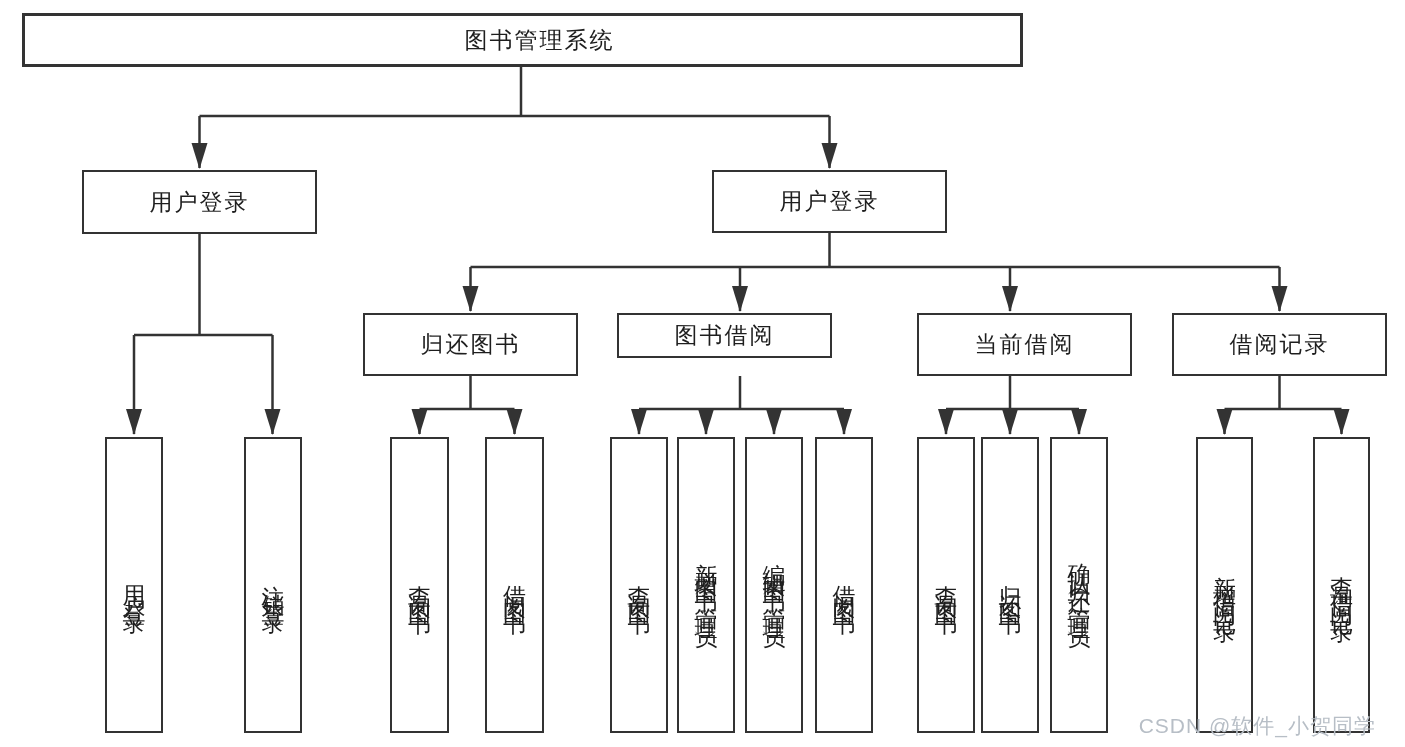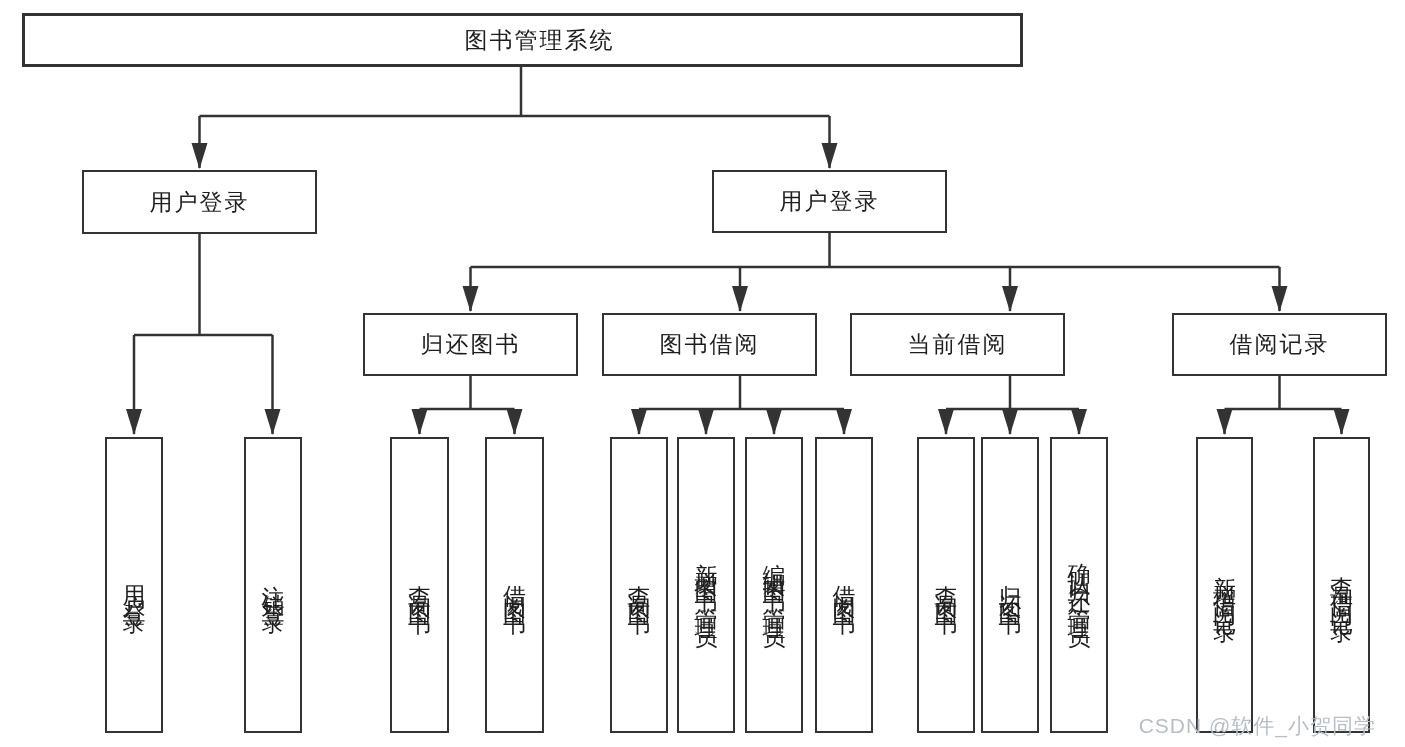--- a/index.html
+++ b/index.html
@@ -140,24 +140,24 @@
   <div class="node hnode" style="left:82px; top:170px; width:235px; height:64px;">
     <span>用户登录</span>
   </div>
   <div class="node hnode" style="left:712px; top:170px; width:235px; height:63px;">
     <span>用户登录</span>
   </div>
 
   <div class="node hnode" style="left:363px; top:313px; width:215px; height:63px;">
     <span>归还图书</span>
   </div>
-  <div class="node hnode" style="left:602px; top:313px; width:215px; height:63px;">
+  <div class="node hnode" style="left:617px; top:313px; width:215px; height:45px;">
     <span>图书借阅</span>
   </div>
-  <div class="node hnode" style="left:850px; top:313px; width:215px; height:63px;">
+  <div class="node hnode" style="left:917px; top:313px; width:215px; height:63px;">
     <span>当前借阅</span>
   </div>
   <div class="node hnode" style="left:1172px; top:313px; width:215px; height:63px;">
     <span>借阅记录</span>
   </div>
 
   <div class="node vnode" style="left:105px; top:437px; width:58px; height:296px;">
     <span>用户登录</span>
   </div>
   <div class="node vnode" style="left:244px; top:437px; width:58px; height:296px;">

